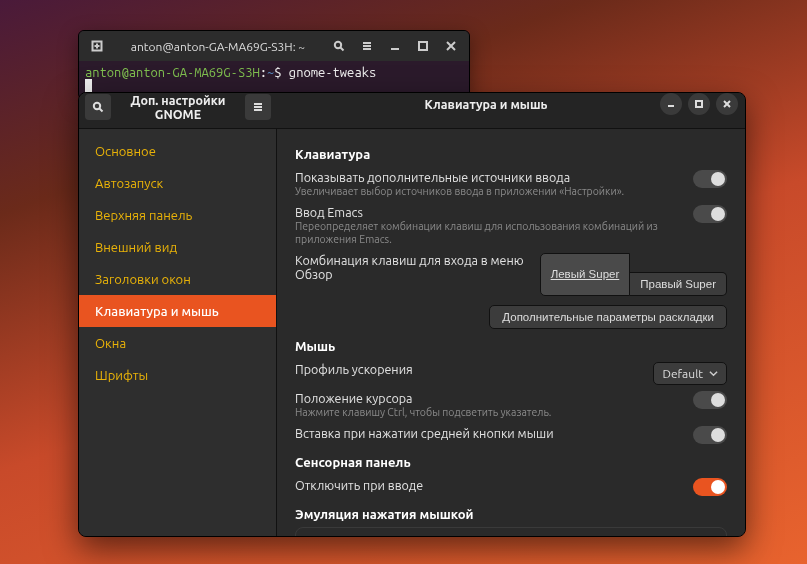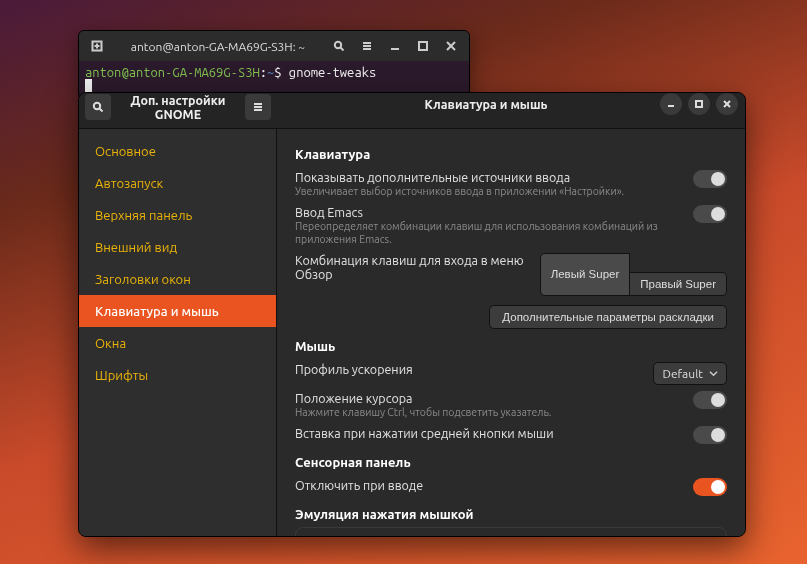--- a/index.html
+++ b/index.html
@@ -88,21 +88,21 @@
   .toggle.off::after { left:18px; background:#ddd; }
   .toggle.off { background:#4a4a4a; }
   .toggle.on { background:#e95420; }
   .toggle.on::after { left:18px; background:#fff; }
 
   .seg { display:flex; }
   .seg button {
     background:#3c3c3c; color:#ddd; border:1px solid #111; font-size:11.5px;
     padding:5px 10px; cursor:default;
   }
-  .seg button:first-child { border-radius:5px 0 0 5px; }
+  .seg button:first-child { border-radius:5px 0 0 5px;text-decoration:underline; }
   .seg button:last-child { border-radius:0 5px 5px 0; border-left:none;margin-top:19px; }
   .seg button.active { background:#4a4a4a; }
 
   .wide-btn {
     background:#3c3c3c; color:#ddd; border:1px solid #111; font-size:11.5px;
     padding:5px 12px; border-radius:5px; cursor:default;
   }
   .right-align { display:flex; justify-content:flex-end; margin:6px 0 10px;align-items:center; }
 
   .dropdown {

